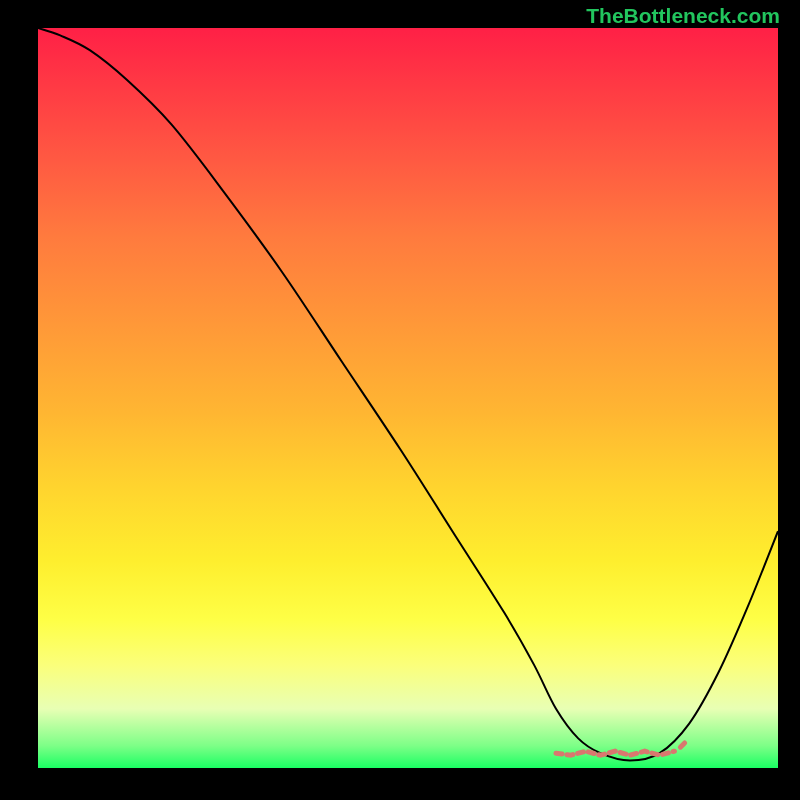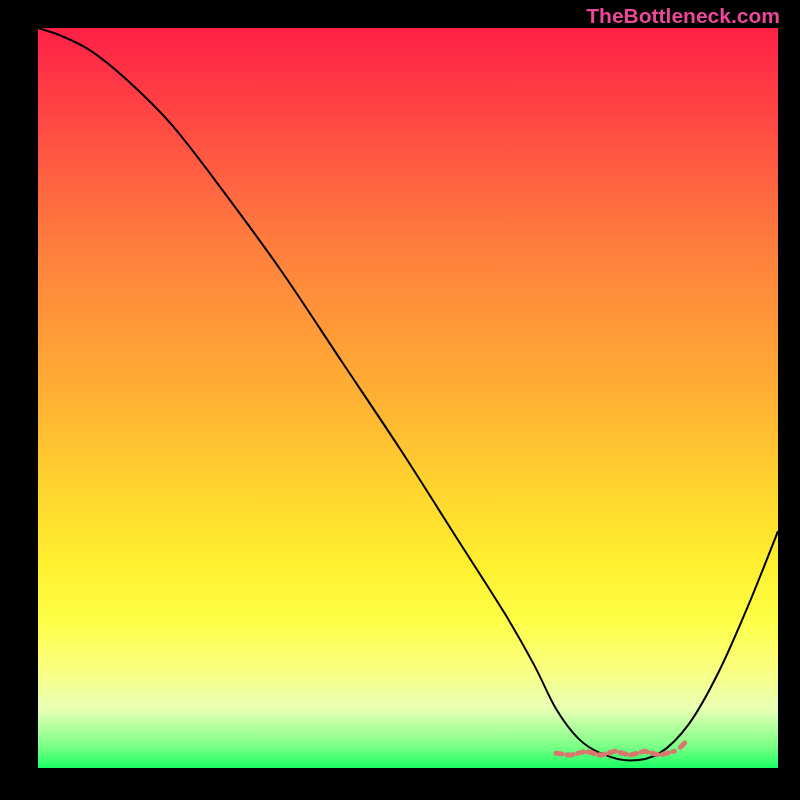--- a/index.html
+++ b/index.html
@@ -8,21 +8,21 @@
     height: 800px;
     background: #000;
     position: relative;
     font-family: Arial, sans-serif;
     overflow: hidden;
   }
   .watermark {
     position: absolute;
     top: 4px;
     right: 20px;
-    color: #ec4899;
+    color: #22c55e;
     font-size: 21px;
     font-weight: bold;
     z-index: 10;
   }
   .plot-area {
     position: absolute;
     left: 38px;
     top: 28px;
     width: 740px;
     height: 740px;

